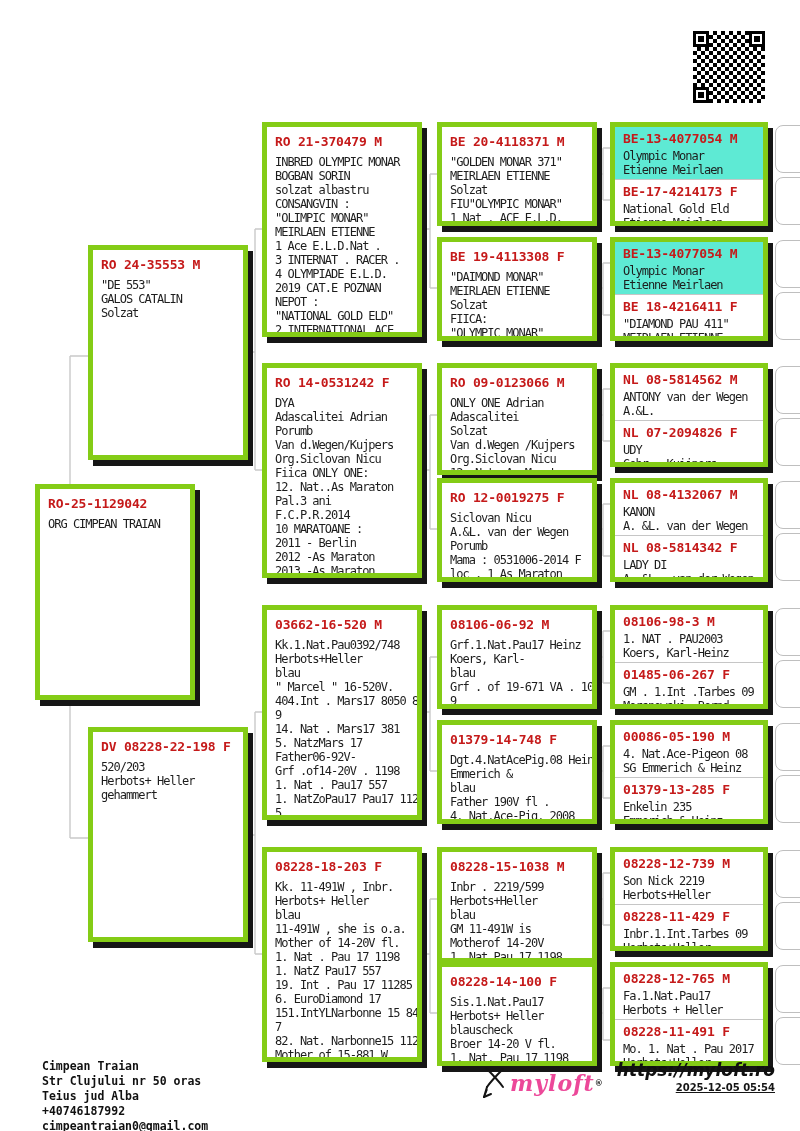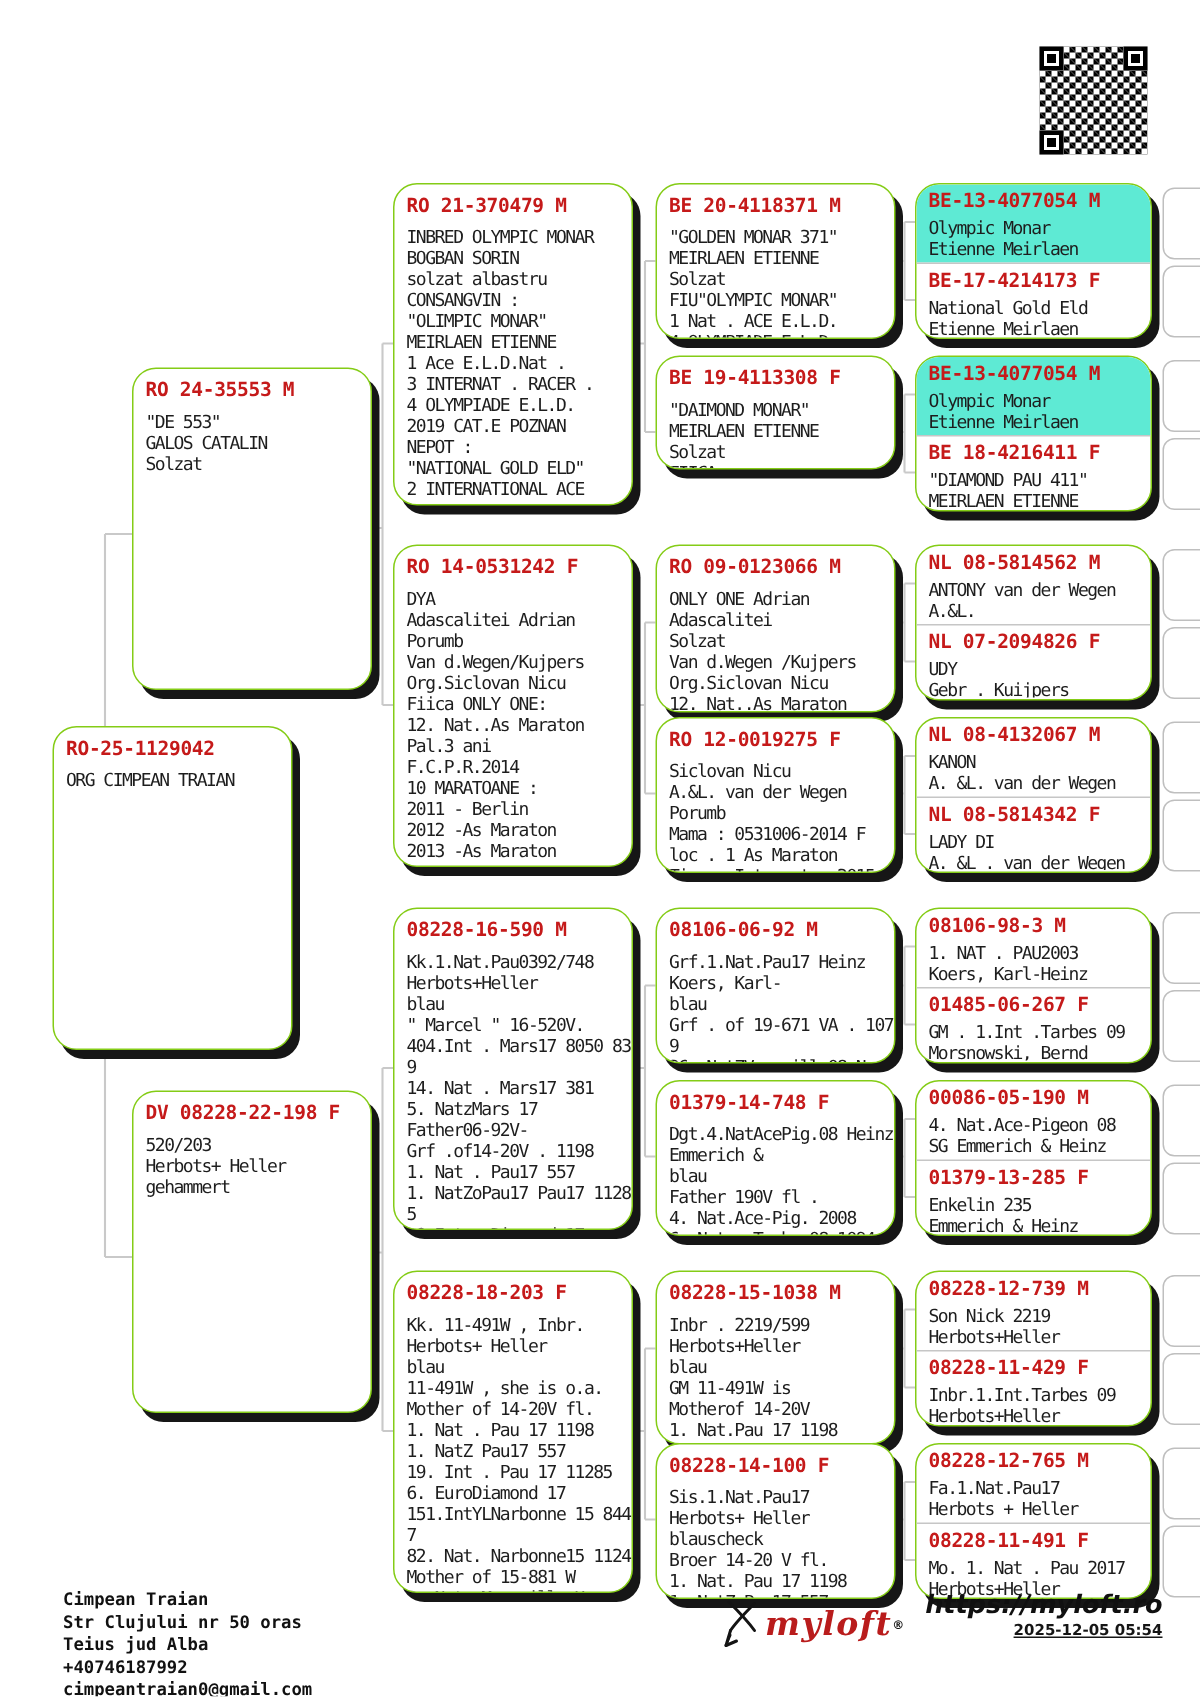--- a/index.html
+++ b/index.html
@@ -6,21 +6,21 @@
   #page{
     position:relative;width:800px;height:1131px;background:#ffffff;
     overflow:hidden;font-family:"DejaVu Sans Mono", monospace;
   }
   .title{
     position:absolute;top:20px;left:0;width:760px;text-align:center;
     font:bold 20px/24px "DejaVu Sans Mono", monospace;color:#111;letter-spacing:.5px;
   }
   
   .card{
-    position:absolute;background:#fff;border:1px solid #84cc16;border-radius:16px;
+    position:absolute;background:#fff;border:5px solid #84cc16;border-radius:0;
     box-shadow:5px 6px 0 0 #161616;box-sizing:border-box;overflow:hidden;
     padding:7px 8px;z-index:2;
   }
   .hdr{
     font:bold 13px/16px "DejaVu Sans Mono", monospace;color:#c51a1a;
     letter-spacing:-.2px;white-space:pre;margin:0 0 5px 0;
   }
   .bodytxt{
     font:12px/14px "DejaVu Sans Mono", monospace;color:#1d1d1d;
     letter-spacing:-1px;white-space:pre;
@@ -53,21 +53,21 @@
   .finder{position:absolute;width:16px;height:16px;border:3px solid #000;background:#fff;box-sizing:border-box;}
   .finder::after{content:"";position:absolute;left:2px;top:2px;width:6px;height:6px;background:#000;}
   .f-tl{left:3px;top:3px;} .f-tr{right:3px;top:3px;} .f-bl{left:3px;bottom:3px;}
   
   .owner{
     position:absolute;left:42px;top:1036px;
     font:bold 11.5px/15px "DejaVu Sans Mono", monospace;color:#111;white-space:pre;margin-top:23px;
   }
   .brand{position:absolute;right:25px;top:1060px;display:flex;align-items:flex-start;z-index:2;}
   .logo-wrap{display:flex;align-items:center;margin-right:14px;margin-top:4px;}
-  .logo-text{font:italic bold 22px/24px "DejaVu Serif", serif;color:#b91c1c;letter-spacing:1px;}
+  .logo-text{font:italic bold 22px/24px "DejaVu Serif", serif;color:#ec4899;letter-spacing:1px;}
   .logo-reg{font:bold 8px "DejaVu Sans", sans-serif;vertical-align:super;color:#141414;}
   .url-block{text-align:right;}
   .url{font:italic bold 17px/20px "DejaVu Sans", sans-serif;color:#101010;}
   .stamp{font:bold 10px/13px "DejaVu Sans", sans-serif;color:#151515;margin-top:1px;text-decoration:underline;}
 </style>
 </head>
 <body>
 
 <div id="page">
 
@@ -159,21 +159,21 @@
 Fiica ONLY ONE:
 12. Nat..As Maraton
 Pal.3 ani
 F.C.P.R.2014
 10 MARATOANE :
 2011 - Berlin
 2012 -As Maraton
 2013 -As Maraton</div>
   </div>
   <div class="card" style="left:262px;top:605px;width:160px;height:215px">
-    <div class="hdr">08228-16-590 M</div>
+    <div class="hdr">03662-16-520 M</div>
     <div class="bodytxt">Kk.1.Nat.Pau0392/748
 Herbots+Heller
 blau
 " Marcel " 16-520V.
 404.Int . Mars17 8050 83
 9
 14. Nat . Mars17 381
 5. NatzMars 17
 Father06-92V-
 Grf .of14-20V . 1198
@@ -202,21 +202,21 @@
 
   <div class="card" style="left:437px;top:122px;width:160px;height:104px">
     <div class="hdr">BE 20-4118371 M</div>
     <div class="bodytxt">"GOLDEN MONAR 371"
 MEIRLAEN ETIENNE
 Solzat
 FIU"OLYMPIC MONAR"
 1 Nat . ACE E.L.D.
 4 OLYMPIADE E.L.D</div>
   </div>
-  <div class="card" style="left:437px;top:237px;width:160px;height:76px">
+  <div class="card" style="left:437px;top:237px;width:160px;height:104px">
     <div class="hdr">BE 19-4113308 F</div>
     <div class="bodytxt">"DAIMOND MONAR"
 MEIRLAEN ETIENNE
 Solzat
 FIICA:
 "OLYMPIC MONAR"
 1 Nat . ACE E.L.D</div>
   </div>
   <div class="card" style="left:437px;top:363px;width:160px;height:112px">
     <div class="hdr">RO 09-0123066 M</div>

